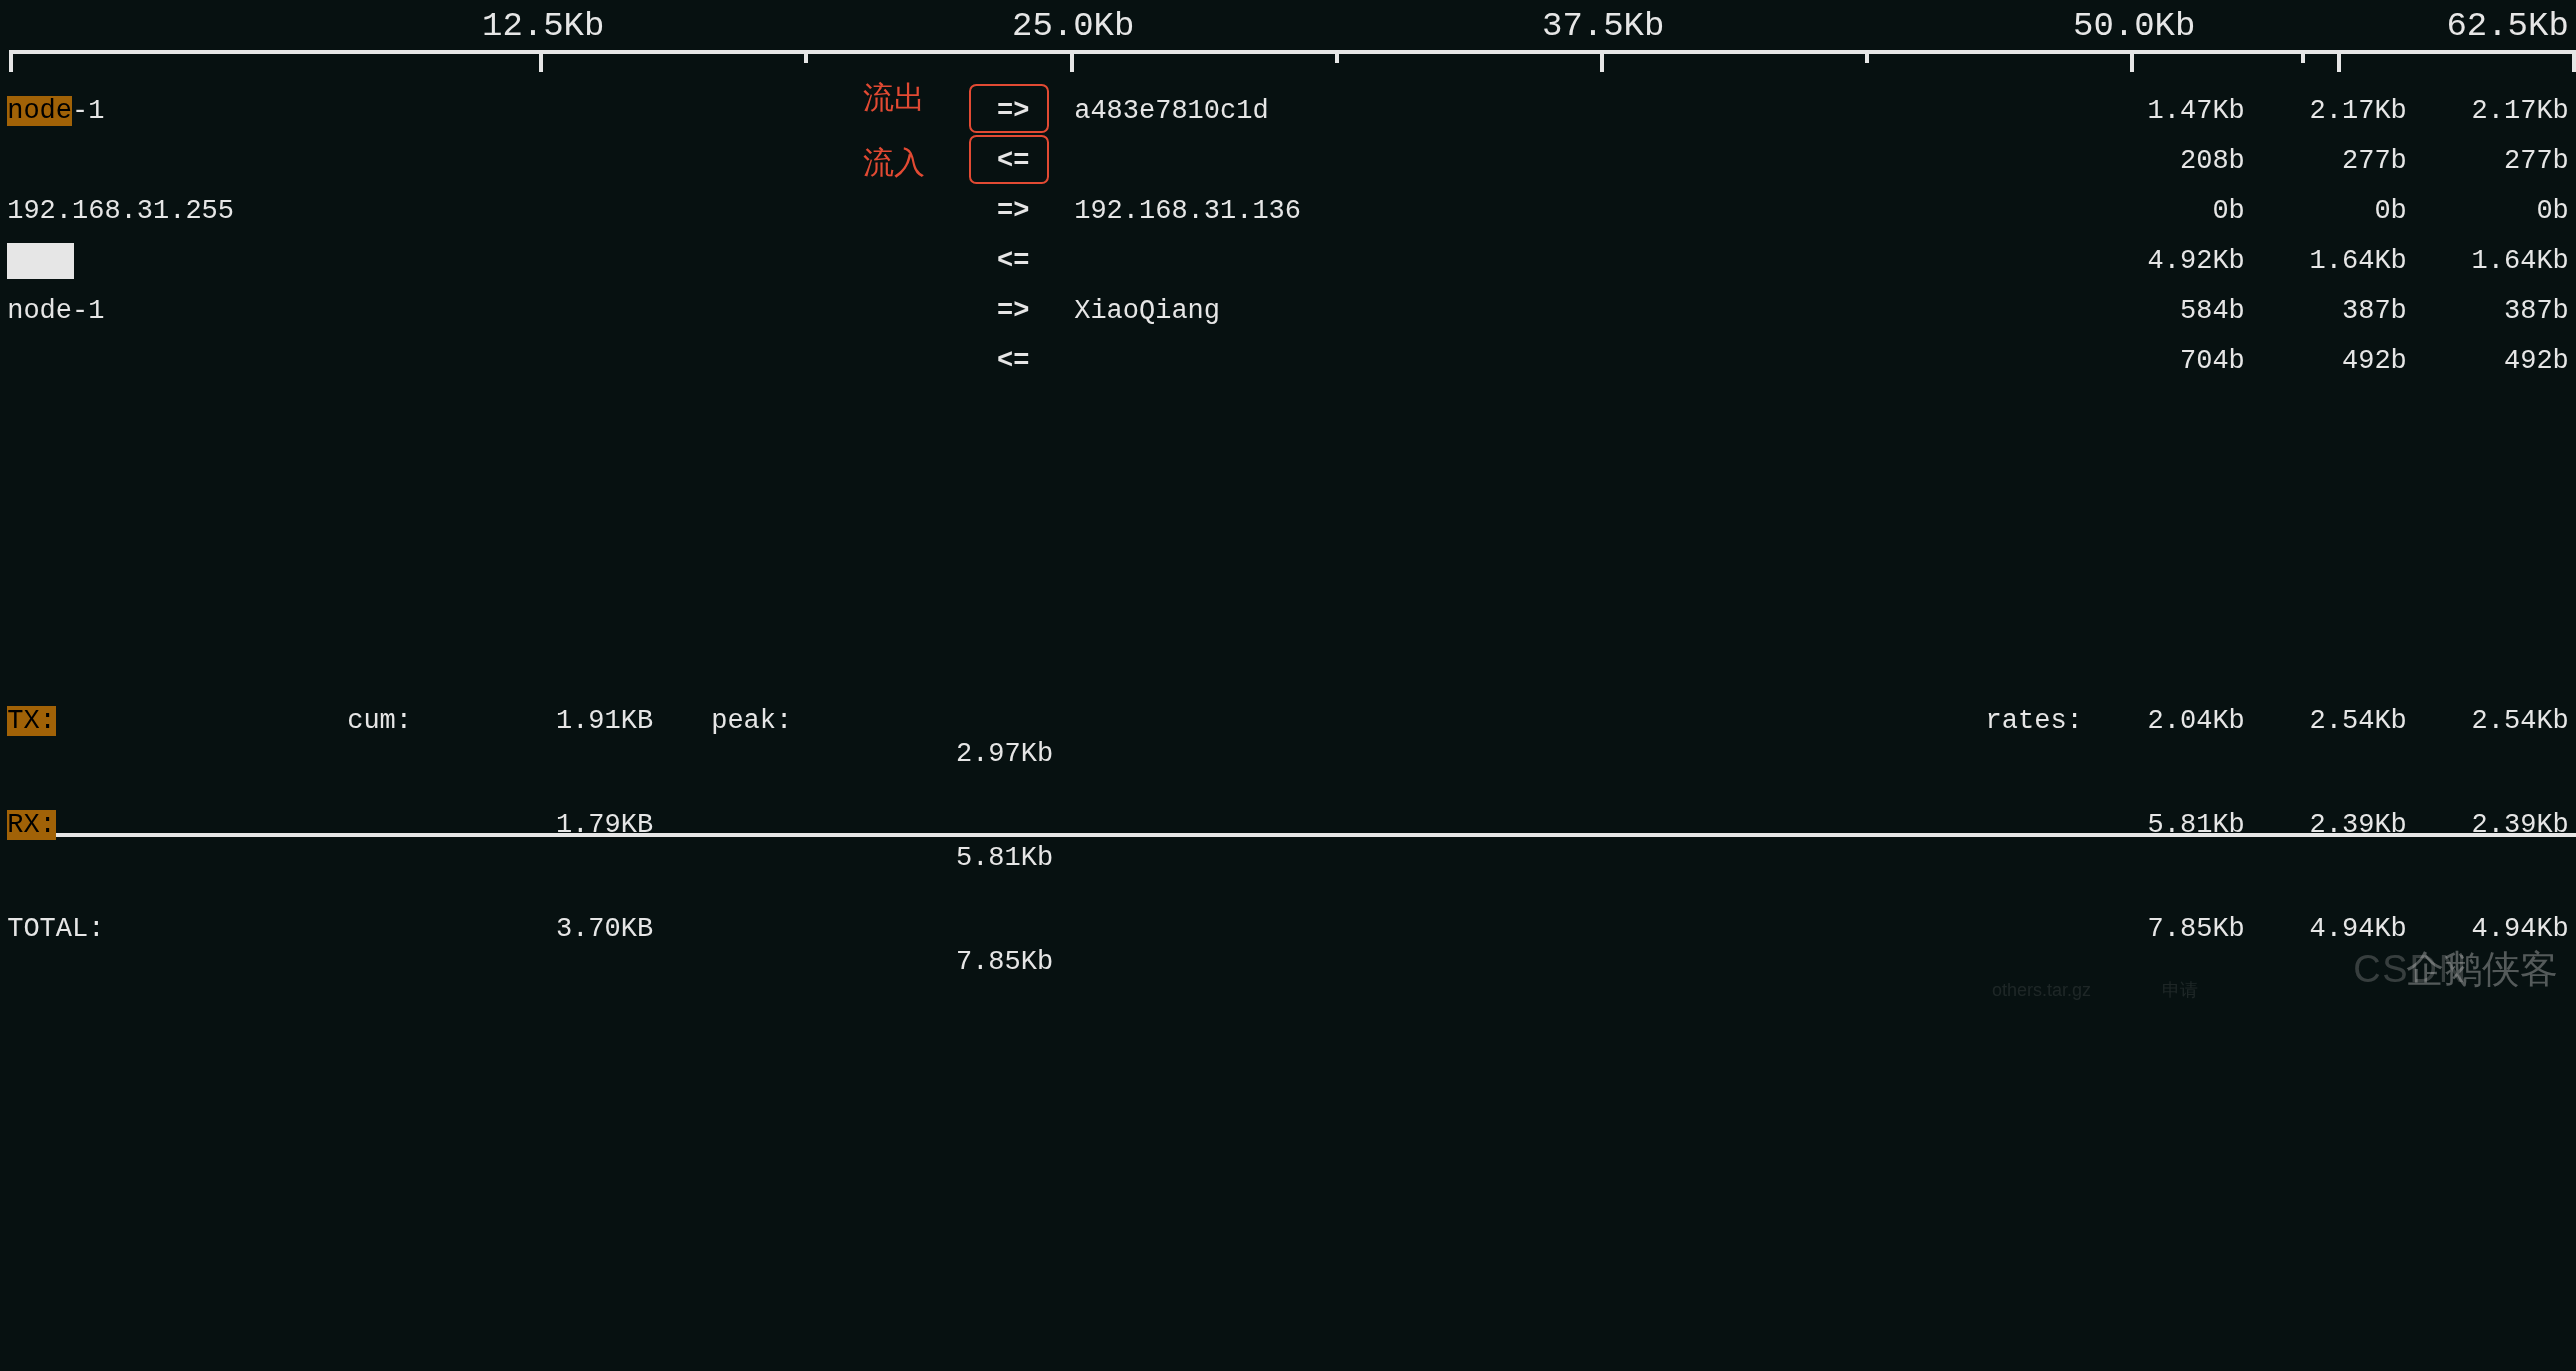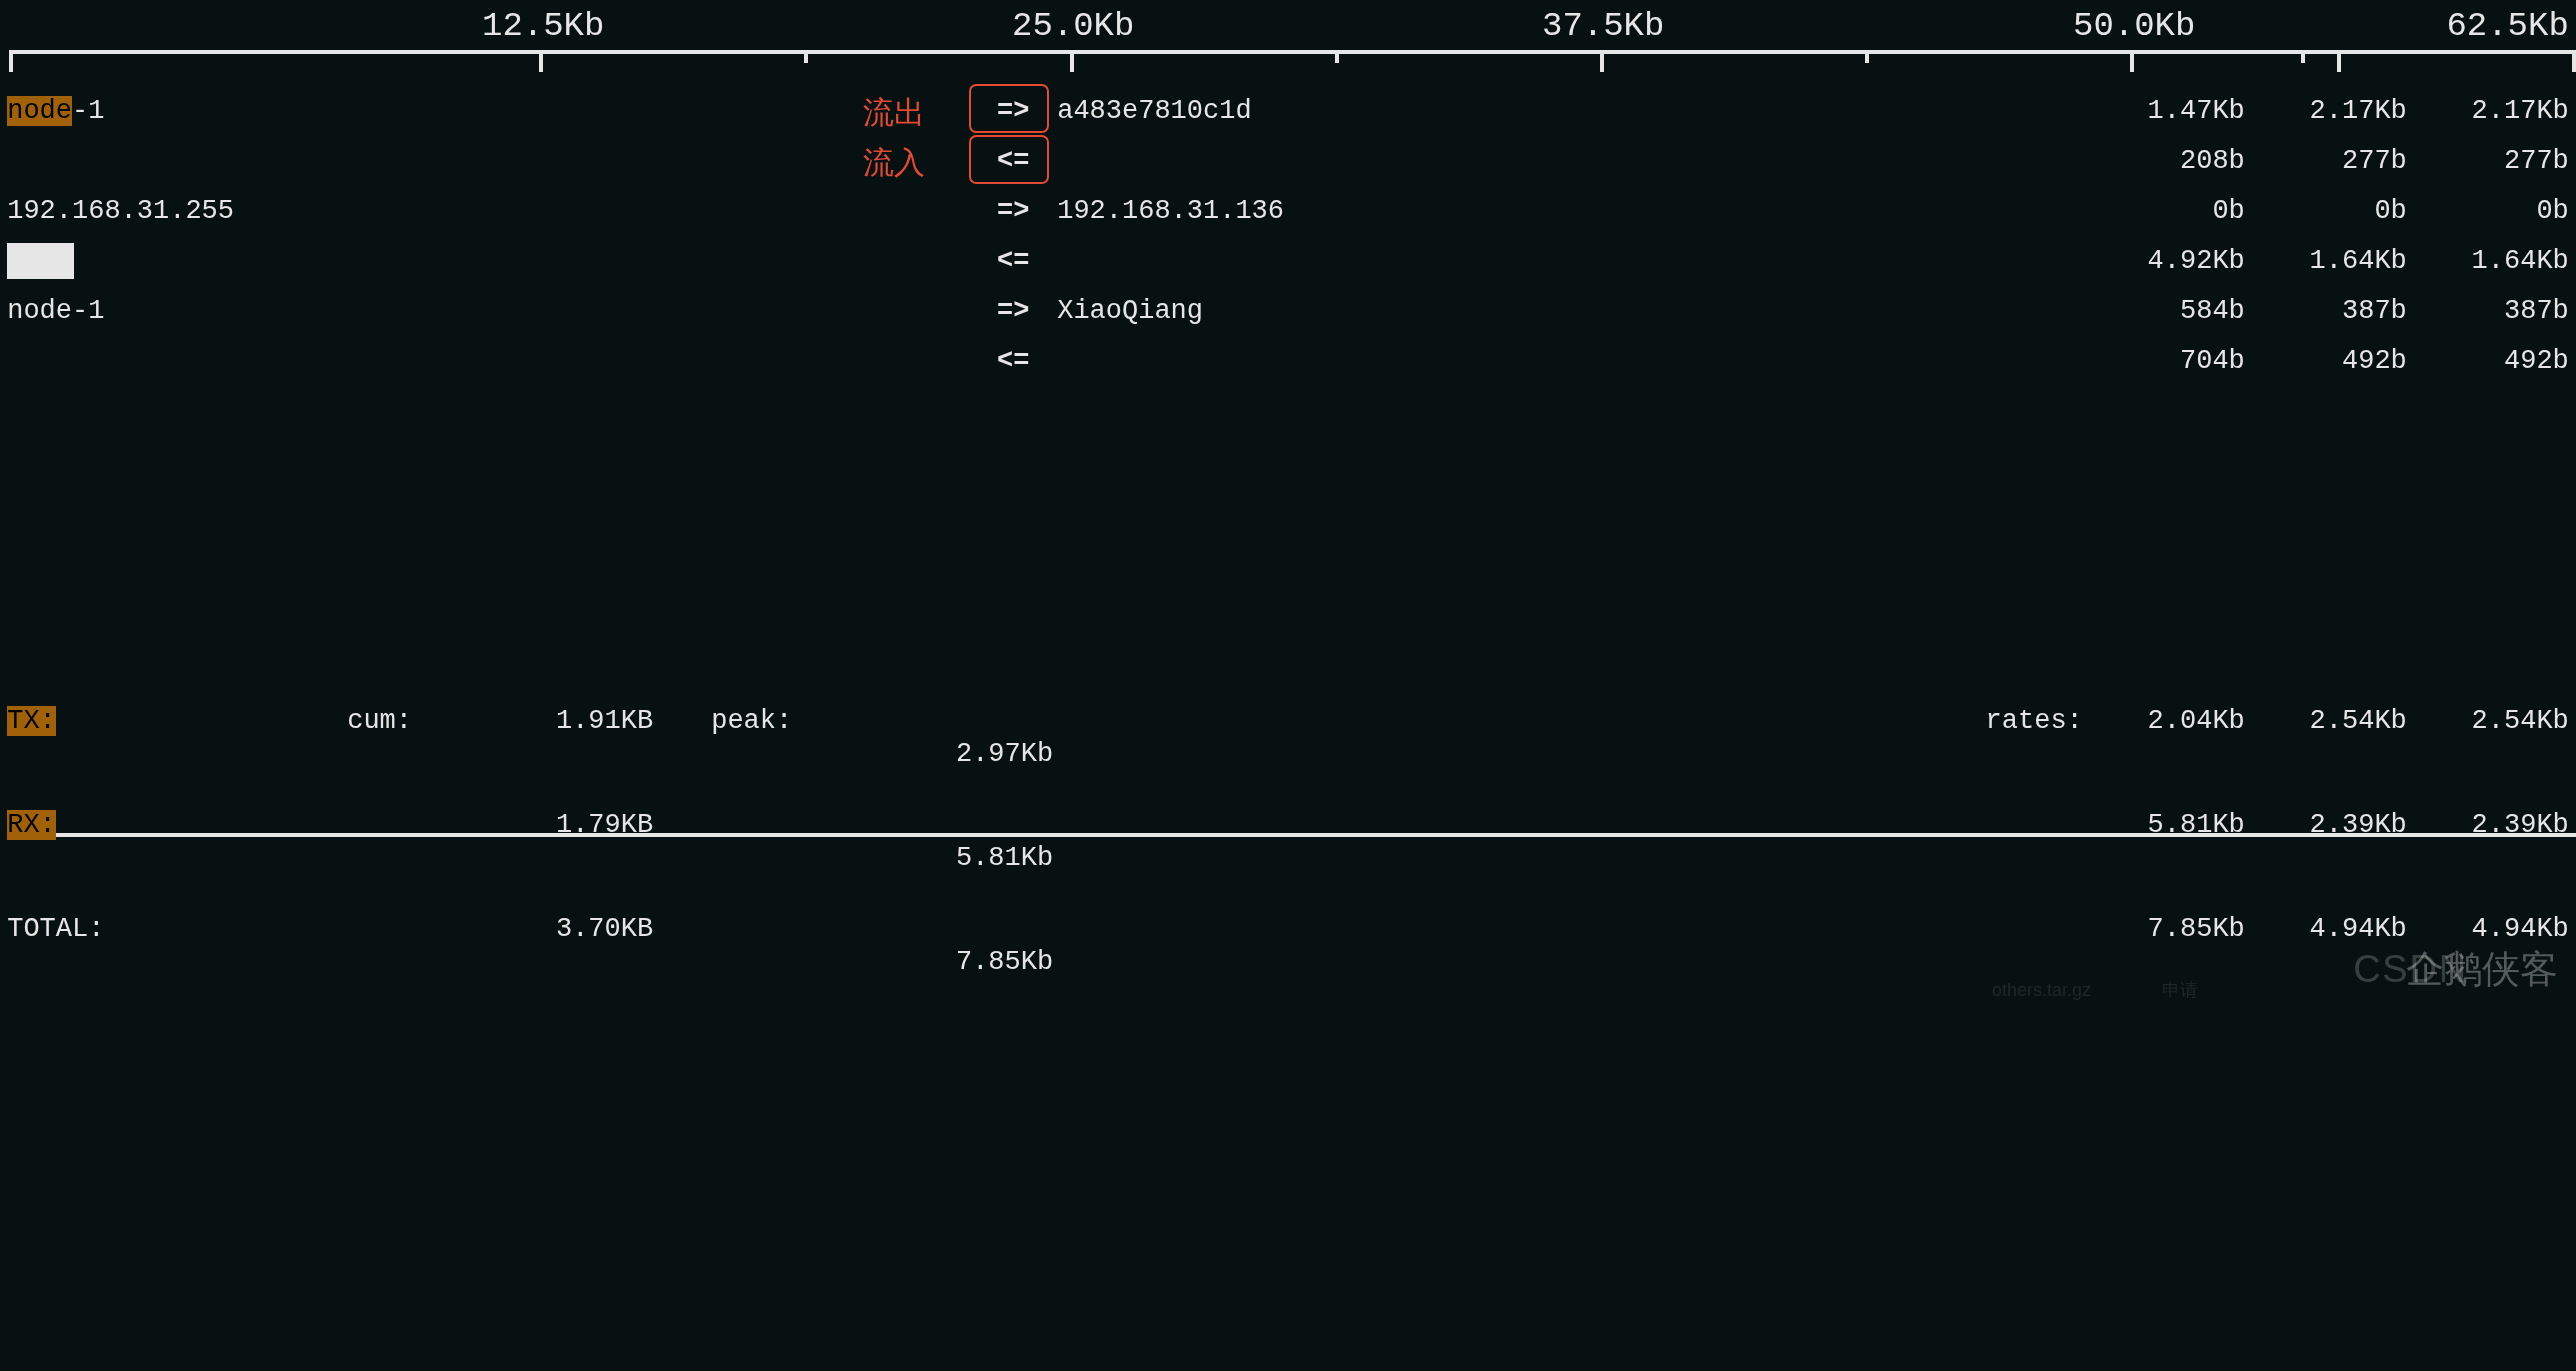--- a/index.html
+++ b/index.html
@@ -51,21 +51,21 @@
     top:86px;
   }
   .row{
     display:flex;
     height:50px;
     align-items:center;
     white-space:pre;
   }
   .src  { width:971px; }
   .arrw { width:70px; text-align:center; font-weight:bold; }
-  .dst  { width:467px; padding-left:9px; }
+  .dst  { width:467px; padding-left:26px; }
   .flex { flex:1; }
   .rate { width:162px; text-align:right; }
   .hl   { background:#a16207; color:#000; }
   .cursor{
     display:inline-block;
     width:67px;
     height:36px;
     background:#e6e6e6;
     vertical-align:middle;
   }
@@ -221,21 +221,21 @@
     <span class="src"></span>
     <span class="arrw">&lt;=</span>
     <span class="dst"></span>
     <span class="flex"></span>
     <span class="rate">704b</span>
     <span class="rate">492b</span>
     <span class="rate">492b</span>
   </div>
 </div>
 
-<div class="anno" style="left:863px; top:97px">流出</div>
+<div class="anno" style="left:863px; top:82px">流出</div>
 <div class="anno" style="left:863px; top:147px">流入</div>
 <div class="anno-box" style="left:969px; top:84px;  width:76px; height:45px"></div>
 <div class="anno-box" style="left:969px; top:135px; width:76px; height:45px"></div>
 
 <div class="hr" style="bottom:167px"></div>
 
 <div class="footer">
   <div class="frow">
     <span class="flab"><span class="hl">TX:</span></span>
     <span class="fgap1"></span>

